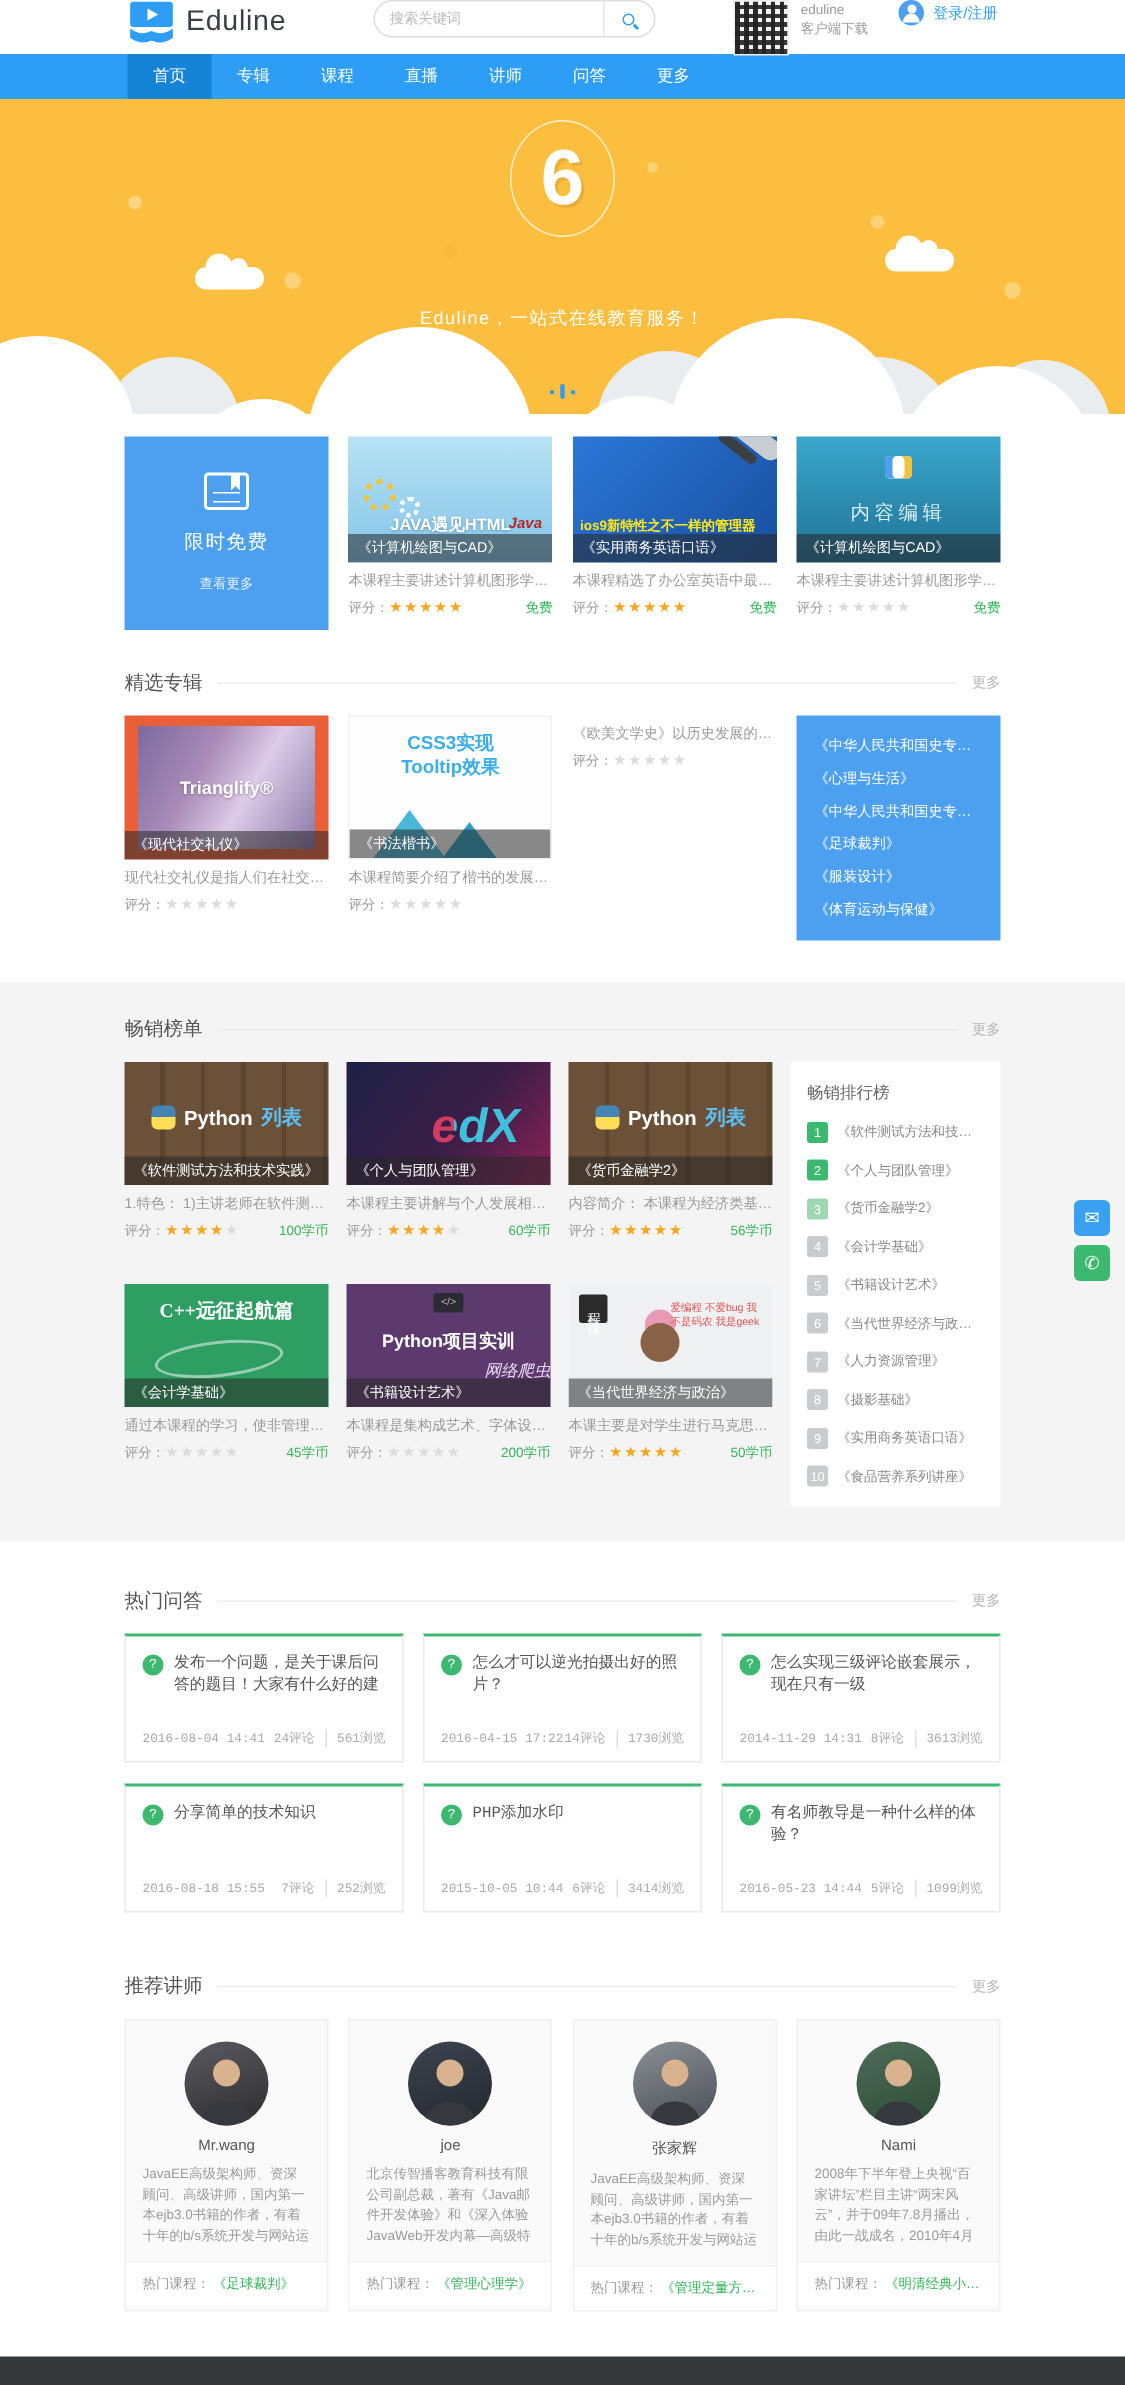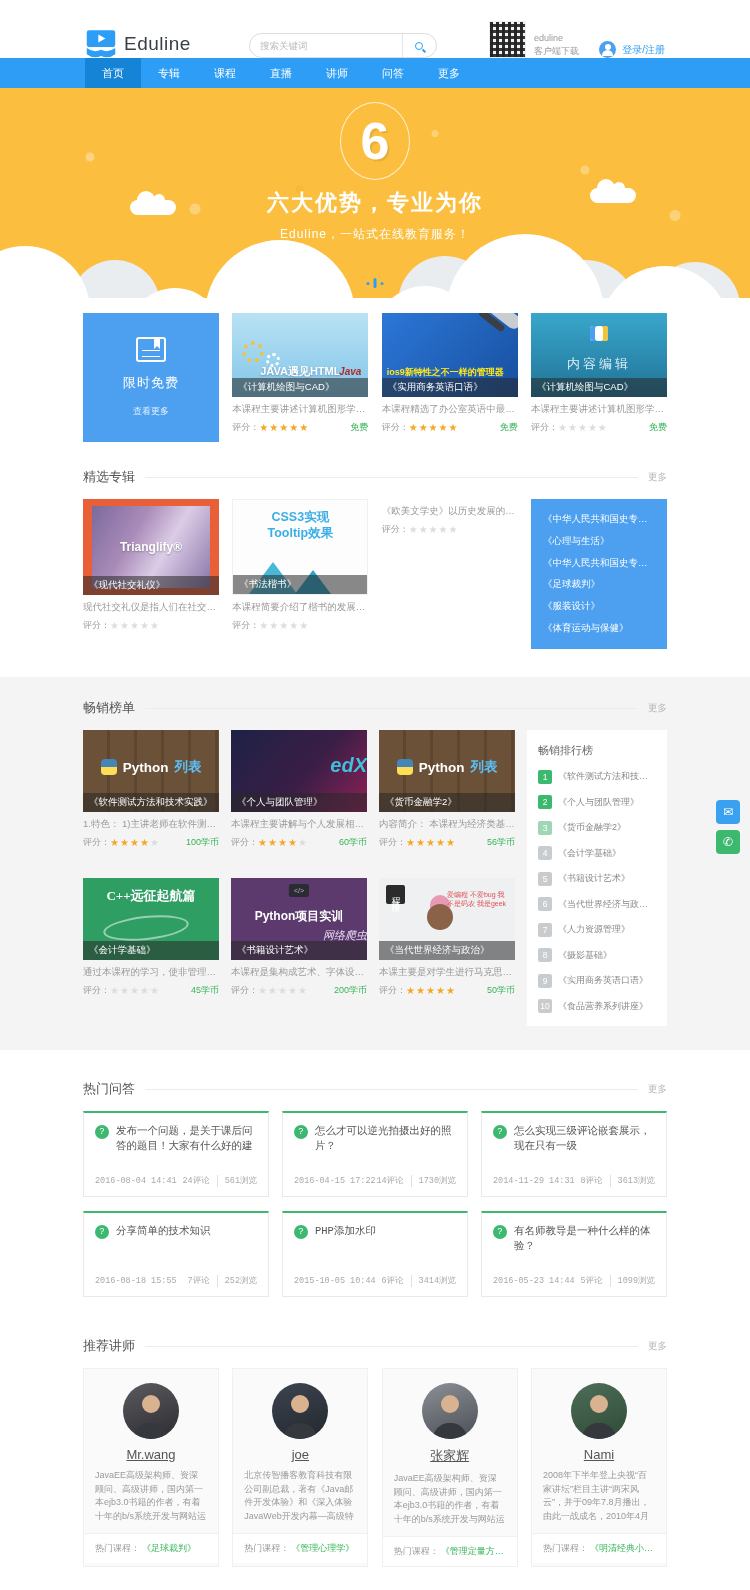--- a/index.html
+++ b/index.html
@@ -2,21 +2,21 @@
 <html><head>
 <meta charset="utf-8">
 <style>
 *{margin:0;padding:0;box-sizing:border-box;}
 html,body{width:750px;}
 body{height:1590px;position:relative;background:#fff;overflow:hidden;
  font-family:"Liberation Sans","DejaVu Sans",sans-serif;color:#333;}
 .ell{white-space:nowrap;overflow:hidden;text-overflow:ellipsis;}
 
 
-.topbar{height:58px;display:flex;align-items:flex-end;padding:0 85px 0 85px;background:#fff;}
+.topbar{height:36px;display:flex;align-items:flex-start;padding:0 85px 0 85px;background:#fff;}
 .logo{display:flex;align-items:center;gap:7px;cursor:pointer;}
 .logo-name{font-size:19px;color:#3a3f45;letter-spacing:.5px;}
 .searchbox{margin-left:58px;width:188px;height:25px;border:1px solid #ddd;border-radius:13px;
  display:flex;align-items:center;overflow:hidden;background:#fff;}
 .searchbox input{flex:1;border:0;outline:0;font-size:9.5px;padding:0 10px;color:#666;background:transparent;}
 .searchbox input::placeholder{color:#bbb;}
 .search-btn{width:34px;height:100%;border-left:1px solid #e5e5e5;display:flex;align-items:center;justify-content:center;cursor:pointer;}
 .mag{width:8px;height:8px;border:1.6px solid #2e9df5;border-radius:50%;position:relative;}
 .mag::after{content:"";position:absolute;width:1.8px;height:4px;background:#2e9df5;left:7px;top:6px;transform:rotate(-45deg);}
 .qr{margin-left:52px;width:37px;height:37px;border:1px solid #eee;
@@ -132,21 +132,21 @@
 .best-body{display:flex;justify-content:space-between;}
 .best-grid{width:432px;display:flex;flex-wrap:wrap;justify-content:space-between;}
 .best-grid .card{margin-bottom:16px;background:transparent;}
 .bs-img{height:82px;}
 .img-b1{background:repeating-linear-gradient(90deg,#6b5138 0 24px,#5d4530 24px 27px);}
 .pyrow{display:flex;align-items:center;justify-content:center;margin-top:28px;gap:6px;}
 .pylogo{width:16px;height:16px;border-radius:4px;background:linear-gradient(180deg,#4584b6 50%,#ffde57 50%);}
 .t-py{color:#fff;font-weight:bold;font-size:13.5px;}
 .s-py{color:#5bc0f8;font-weight:bold;font-size:13.5px;}
 .img-b2{background:linear-gradient(130deg,#1e2146 0%,#3a1e46 55%,#8e2156 100%);}
-.t-b2{text-align:right;margin-top:24px;font-size:20px;font-weight:bold;font-style:italic;
+.t-b2{text-align:center;margin-top:24px;font-size:32px;font-weight:bold;font-style:italic;
  background:linear-gradient(90deg,#d23b63 36%,#3fc1dc 36%);-webkit-background-clip:text;background-clip:text;color:transparent;margin-left:36px;}
 .img-b4{background:#2f9e63;}
 .t-b4{color:#fff;font-weight:bold;font-size:13px;text-align:center;padding-top:9px;font-family:"Liberation Serif",serif;}
 .scrib{position:absolute;left:20px;top:38px;width:86px;height:24px;border:2px solid rgba(255,255,255,.5);border-radius:50%;transform:rotate(-6deg);}
 .img-b5{background:#5c3a6e;}
 .tag-b5{position:absolute;top:6px;left:50%;transform:translateX(-50%);background:#2b2b33;color:#bbb;font-size:7px;padding:3px 5px;border-radius:2px;}
 .t-b5{color:#fff;font-weight:bold;font-size:12px;text-align:center;margin-top:30px;}
 .s-b5{color:#e8d8f0;font-size:11px;text-align:right;font-style:italic;margin-top:3px;font-family:"Liberation Serif",serif;}
 .img-b6{background:#eef0f2;}
 .vtag{position:absolute;left:7px;top:7px;background:#2b2b2b;color:#fff;font-size:9px;padding:5px 3px;
@@ -185,21 +185,21 @@
 .lect{margin-top:26px;}
 .lect-card{width:136px;background:#fafafa;border:1px solid #f0f0f0;cursor:pointer;}
 .lect-top{padding:14px 11px 10px;}
 .avatar{width:56px;height:56px;border-radius:50%;margin:0 auto;position:relative;overflow:hidden;}
 .av1{background:linear-gradient(160deg,#5a5a60,#2c2c30);}
 .av2{background:linear-gradient(160deg,#3c4450,#23282e);}
 .av3{background:linear-gradient(160deg,#8b8f96,#4a4e55);}
 .av4{background:linear-gradient(160deg,#4e6e58,#2e4a38);}
 .avatar::before{content:"";position:absolute;width:18px;height:18px;border-radius:50%;background:#d9b38f;left:19px;top:12px;}
 .avatar::after{content:"";position:absolute;width:34px;height:20px;border-radius:16px 16px 0 0;background:#35383d;left:11px;bottom:-4px;}
-.lect-name{text-align:center;font-size:13px;color:#555;margin-top:8px;text-decoration:underline;}
+.lect-name{text-align:center;font-size:10px;color:#555;margin-top:8px;}
 .lect-bio{font-size:9px;color:#9a9a9a;line-height:13.5px;height:54px;overflow:hidden;margin-top:7px;}
 .lect-bot{border-top:1px solid #f0f0f0;background:#fff;padding:8px 11px;display:flex;gap:2px;}
 .hot-label{font-size:9px;color:#9a9a9a;white-space:nowrap;}
 .hot-course{font-size:9px;color:#35b558;}
 
 
 .footer{margin-top:30px;background:#33373a;}
 .foot-main{display:flex;padding:30px 0 22px;width:584px;margin:0 auto;}
 </style>
 </head>
@@ -241,21 +241,20 @@
   <div class="nav-item">更多</div>
 </div>
 
 <div class="banner">
   <div class="bn-dots"></div>
   <div class="cloud-s cl-l"></div>
   <div class="cloud-s cl-r"></div>
   <div class="bn-six-wrap">
     <span class="bn-six">6</span>
   </div>
-  <div class="bn-title">六大优势，专业为你</div>
   <div class="bn-sub">Eduline，一站式在线教育服务！</div>
   <div class="cl-grey"></div>
   <div class="cl-white"></div>
   <div class="carousel">
     <span class="cdot"></span>
     <span class="cbar"></span>
     <span class="cdot"></span>
   </div>
 </div>
 

